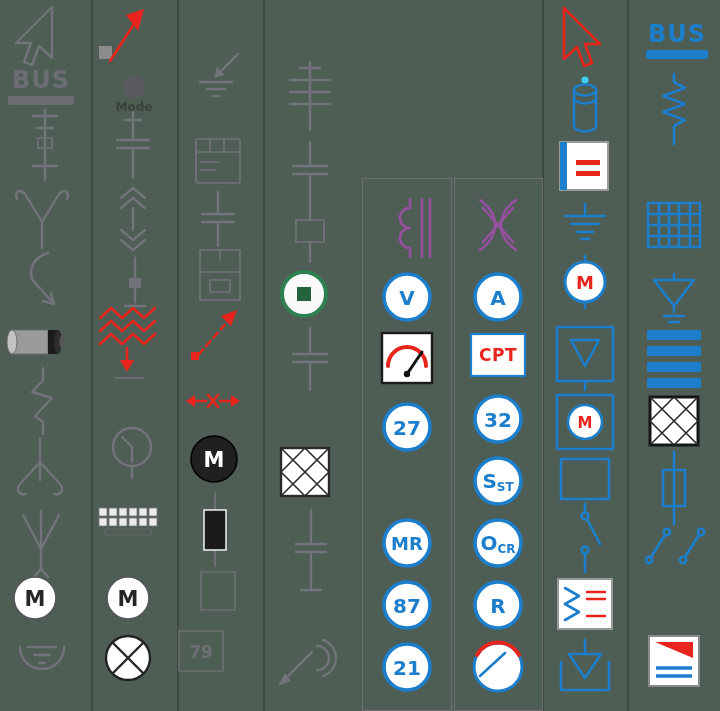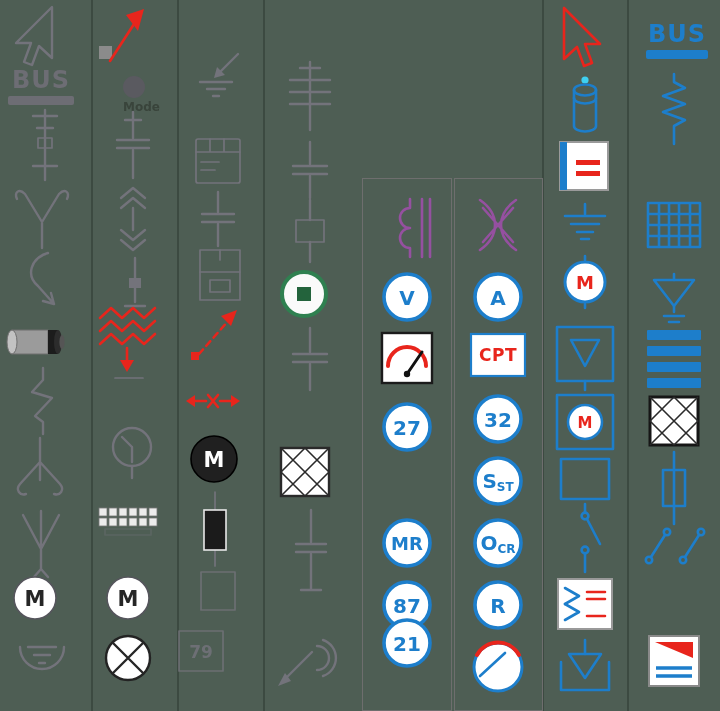--- a/index.html
+++ b/index.html
@@ -31,21 +31,21 @@
   .t-mr-s   { font-size:15px; fill:var(--red); }
   .t-cpt    { font-size:17px; fill:var(--red); letter-spacing:0.5px; }
   .t-79     { font-size:17px; fill:var(--gray); opacity:.85; }
 
   
   .bus-block { text-align:center; }
   .bus-lbl  { font-weight:bold; font-size:24px; color:#6d6d74; letter-spacing:1px; line-height:1; }
   .bus-bar  { height:9px; background:#6d6d74; border-radius:2px; margin-top:4px; }
   .bus-blue .bus-lbl { color:var(--blue); }
   .bus-blue .bus-bar { background:var(--blue); }
-  .mode-wrap { text-align:right; }
+  .mode-wrap { text-align:center; }
   .mode-dot { width:22px; height:22px; border-radius:50%; background:#5a5a60; margin:0 auto; }
   .mode-lbl { font-size:12px; font-weight:bold; color:#39443b; margin-top:2px; }
 </style>
 </head>
 <body>
 
 <div class="canvas">
 
   <div class="divider" style="left:91px"></div>
   <div class="divider" style="left:177px"></div>
@@ -383,21 +383,21 @@
     </svg>
   </div>
 
   <div class="sym" style="left:380px; top:578px">
     <svg width="54" height="54">
       <circle class="ring" cx="27" cy="27" r="23"></circle>
       <text x="27" y="35" class="t-relay">87</text>
     </svg>
   </div>
 
-  <div class="sym" style="left:380px; top:616px">
+  <div class="sym" style="left:380px; top:640px">
     <svg width="54" height="54">
       <circle class="ring" cx="27" cy="27" r="23"></circle>
       <text x="27" y="35" class="t-relay">21</text>
     </svg>
   </div>
 
   <div class="sym" style="left:466px; top:194px">
     <svg width="64" height="62">
       <path class="sP" d="M14 6 C34 20 34 42 14 56 M50 6 C30 20 30 42 50 56 M17 14 L47 48 M47 14 L17 48"></path>
     </svg>

